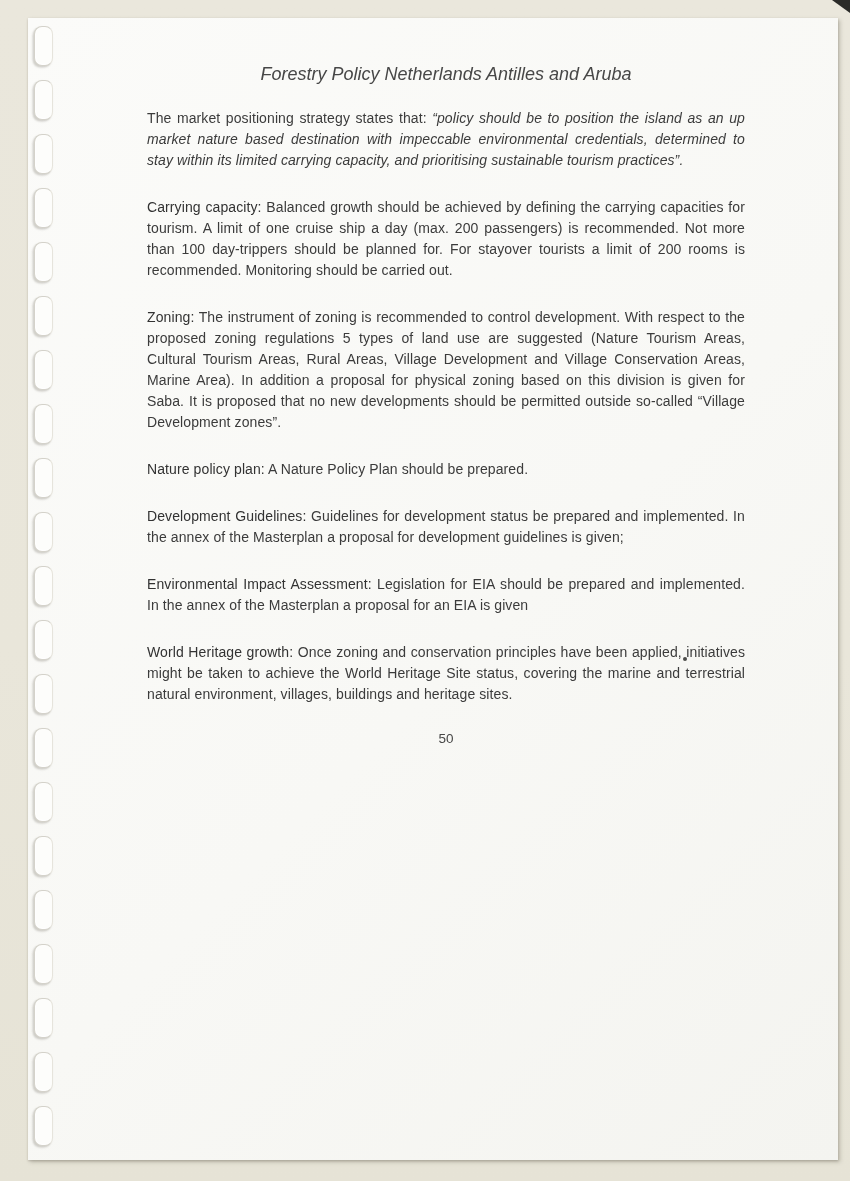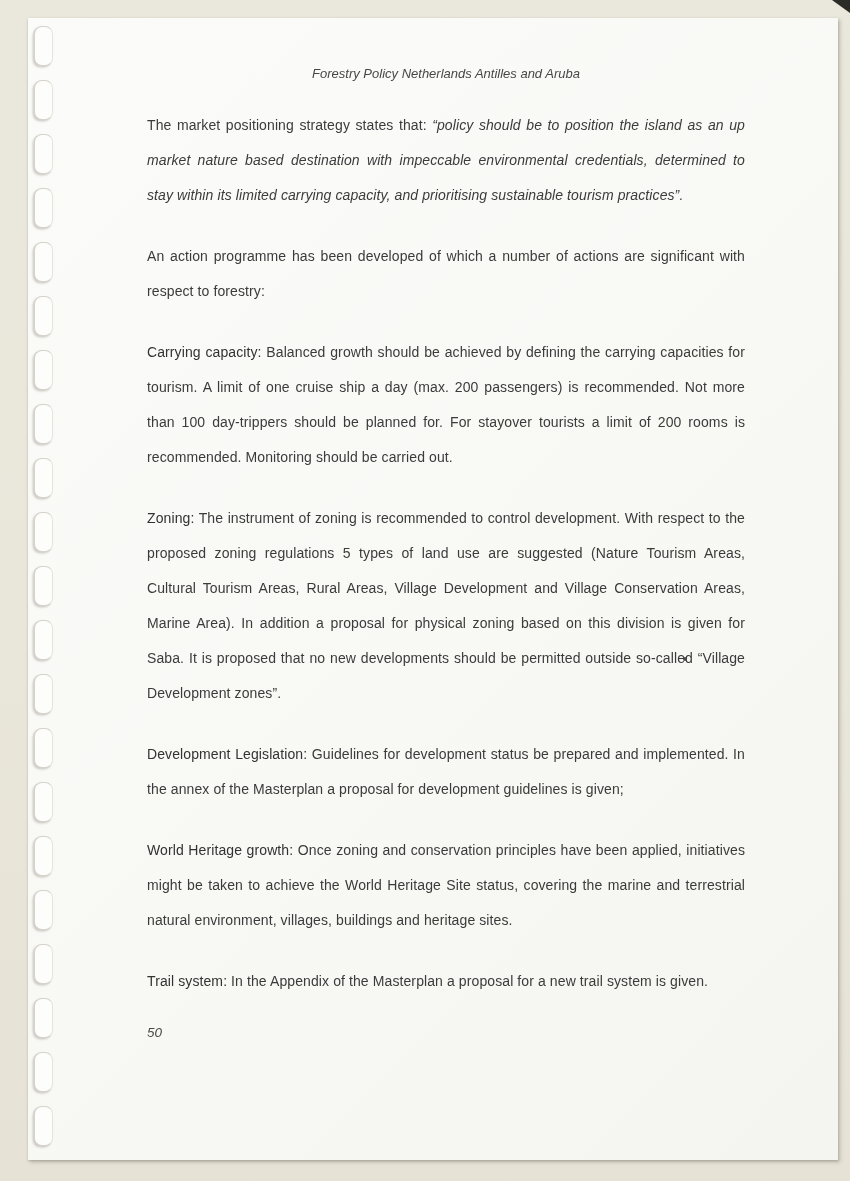--- a/index.html
+++ b/index.html
@@ -26,39 +26,39 @@
     width: 810px; height: 1142px;
     box-sizing: border-box;
     padding: 46px 93px 0 119px;
     background: linear-gradient(135deg, #fbfbf9 0%, #f8f8f5 55%, #f4f4f0 100%);
     box-shadow: 2px 2px 4px rgba(90,85,70,0.30), 0 1px 2px rgba(90,85,70,0.25);
     color: #3b3b3b;
   }
   .running-header {
     text-align: center;
     font-style: italic;
-    font-size: 13px;
+    font-size: 18px;
     color: #474747;
     margin-bottom: 24px;
     line-height: 20px;
   }
   .paper p {
     margin: 0 0 26px 0;
     font-size: 14px;
-    line-height: 35px;
+    line-height: 21px;
     text-align: justify;
     letter-spacing: 0.1px;
   }
   .paper p b {
     font-weight: normal;
     color: #323232;
   }
   .paper p i { font-style: italic; }
   .page-number {
-    font-style: italic;
+    text-align: center;
     font-size: 13.5px;
     color: #474747;
     margin-top: 8px;
   }
   .hole {
     position: absolute;
     left: 34px;
     width: 17px; height: 38px;
     border-radius: 8px;
     background: #fdfdfb;
@@ -80,34 +80,34 @@
 <div class="scan">
 
   <div class="corner-artifact"></div>
 
   <div class="paper">
 
     <div class="running-header">Forestry Policy Netherlands Antilles and Aruba</div>
 
     <p><span>The market positioning strategy states that: </span><i>“policy should be to position the island as an up market nature based destination with impeccable environmental credentials, determined to stay within its limited carrying capacity, and prioritising sustainable tourism practices”.</i></p>
 
-    <p><span>An action programme has been developed of which a number of actions are significant with respect to forestry:</span></p>
 
     <p><b>Carrying capacity:</b><span> Balanced growth should be achieved by defining the carrying capacities for tourism. A limit of one cruise ship a day (max. 200 passengers) is recommended. Not more than 100 day-trippers should be planned for. For stayover tourists a limit of 200 rooms is recommended. Monitoring should be carried out.</span></p>
 
     <p><b>Zoning:</b><span> The instrument of zoning is recommended to control development. With respect to the proposed zoning regulations 5 types of land use are suggested (Nature Tourism Areas, Cultural Tourism Areas, Rural Areas, Village Development and Village Conservation Areas, Marine Area). In addition a proposal for physical zoning based on this division is given for Saba. It is proposed that no new developments should be permitted outside so-called “Village Development zones”.</span></p>
 
 
+    <p><b>Nature policy plan:</b><span> A Nature Policy Plan should be prepared.</span></p>
 
-    <p><b>Development Legislation:</b><span> Guidelines for development status be prepared and implemented. In the annex of the Masterplan a proposal for development guidelines is given;</span></p>
+    <p><b>Development Guidelines:</b><span> Guidelines for development status be prepared and implemented. In the annex of the Masterplan a proposal for development guidelines is given;</span></p>
 
+    <p><b>Environmental Impact Assessment:</b><span> Legislation for EIA should be prepared and implemented. In the annex of the Masterplan a proposal for an EIA is given</span></p>
 
     <p><b>World Heritage growth:</b><span> Once zoning and conservation principles have been applied, initiatives might be taken to achieve the World Heritage Site status, covering the marine and terrestrial natural environment, villages, buildings and heritage sites.</span></p>
 
-    <p><b>Trail system:</b><span> In the Appendix of the Masterplan a proposal for a new trail system is given.</span></p>
 
 
     <div class="page-number">50</div>
   </div>
 
   <div id="holes">
       <div class="hole" style="top: 26px;"></div>
       <div class="hole" style="top: 80px;"></div>
       <div class="hole" style="top: 134px;"></div>
       <div class="hole" style="top: 188px;"></div>

